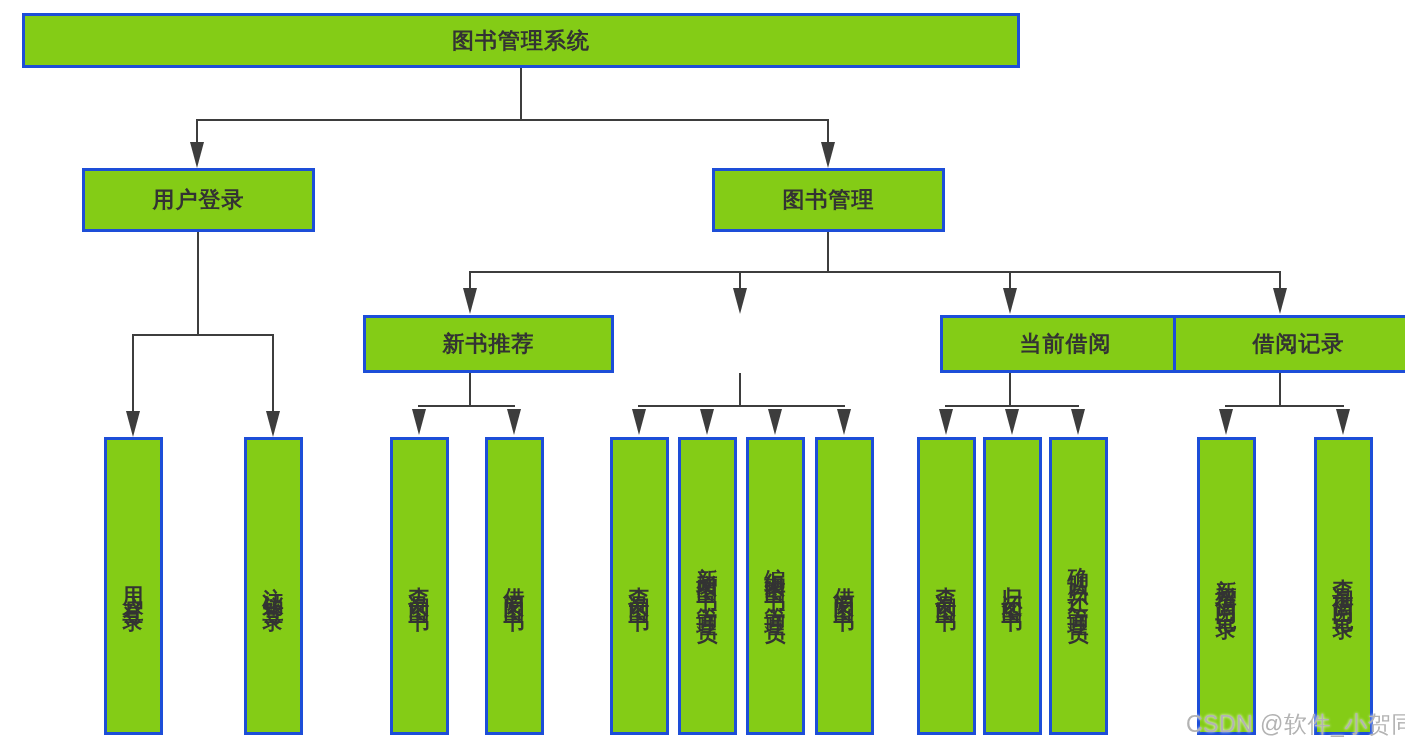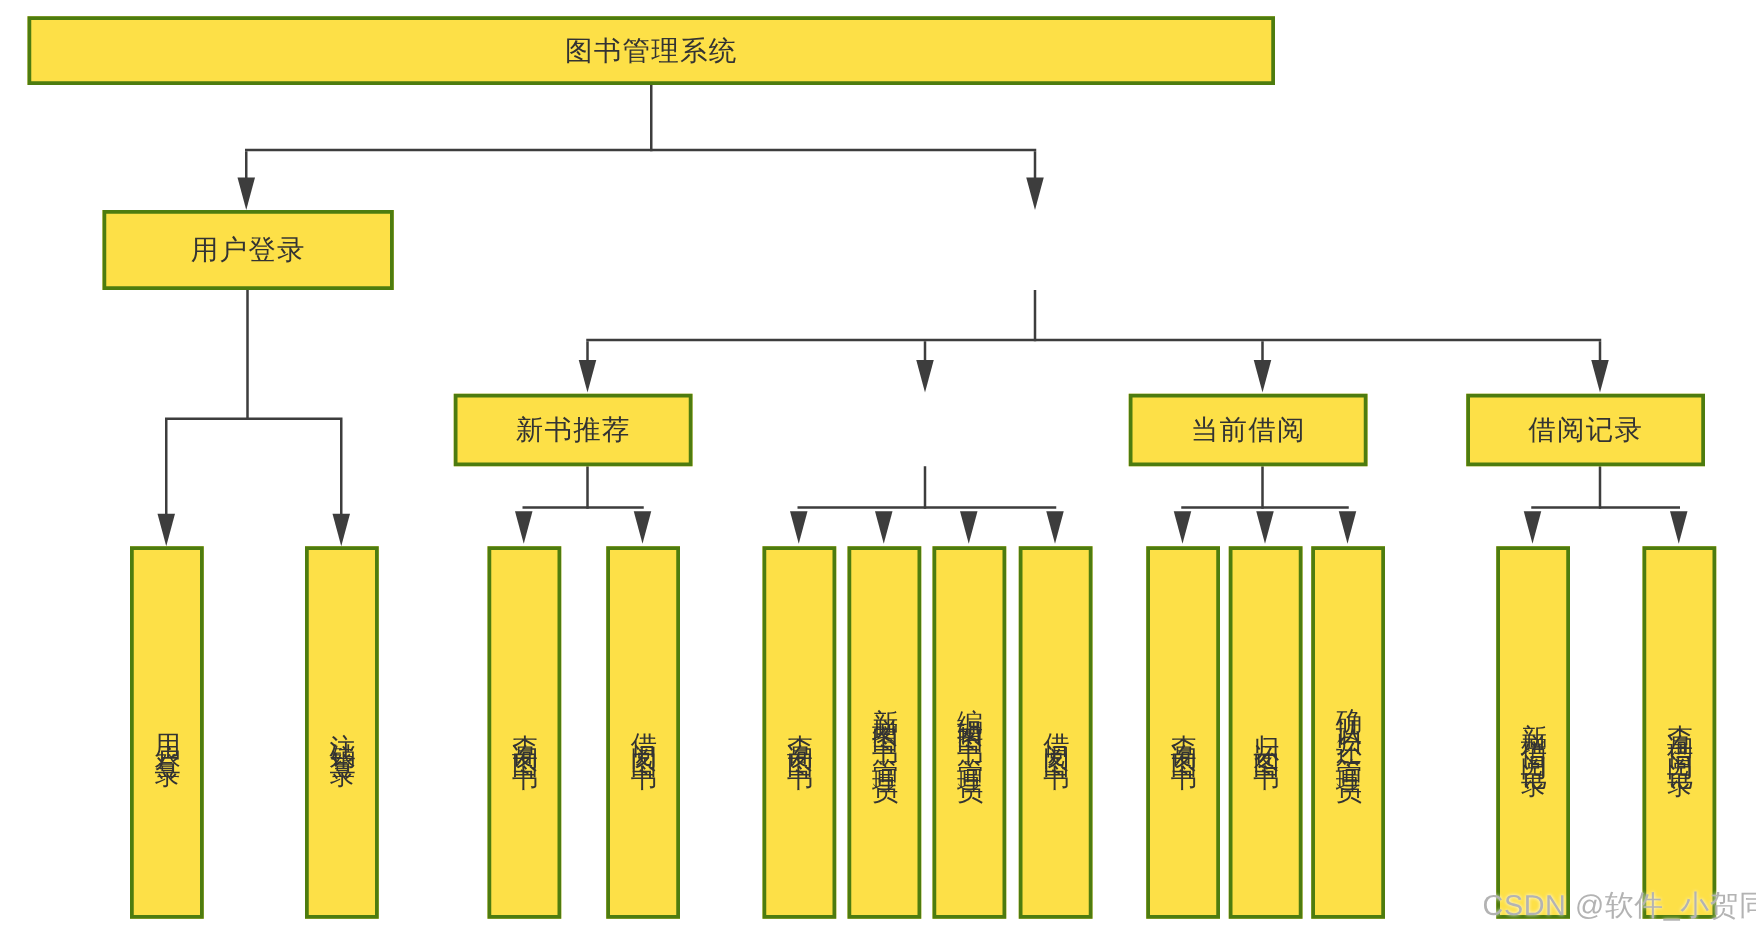--- a/index.html
+++ b/index.html
@@ -1,30 +1,30 @@
 <!DOCTYPE html>
 <html><head>
 <meta charset="utf-8">
 <style>
   html,body{margin:0;padding:0;background:#fff;}
   .canvas{
     position:relative;width:1405px;height:747px;background:#ffffff;overflow:hidden;
     font-family:"Liberation Sans","DejaVu Sans",sans-serif;color:#333333;
   }
   .node{
-    position:absolute;box-sizing:border-box;background:#fde047;
-    border:3px solid #4d7c0f;display:flex;align-items:center;justify-content:center;
-    text-align:center;z-index:2;
+    position:absolute;box-sizing:border-box;background:#84cc16;
+    border:3px solid #1d4ed8;display:flex;align-items:center;justify-content:center;
+    text-align:center;z-index:2;font-weight:bold;
   }
   .hnode{font-size:22px;letter-spacing:1px;}
   .root{left:22px;top:13px;width:998px;height:55px;}
   .l2a{left:82px;top:168px;width:233px;height:64px;}
   .l2b{left:712px;top:168px;width:233px;height:64px;}
-  .l3{top:315px;width:191px;height:58px;}
-  .l3a{left:363px;} .l3b{left:633px;} .l3c{left:903px;} .l3d{left:1173px;}
+  .l3{top:315px;width:251px;height:58px;}
+  .l3a{left:363px;} .l3b{left:633px;} .l3c{left:940px;} .l3d{left:1173px;}
   .leaf{top:437px;width:59px;height:298px;border-width:3px;}
   .vtext{
     writing-mode:vertical-rl;text-orientation:mixed;
     font-size:21px;letter-spacing:8px;line-height:1;white-space:nowrap;
   }
   .line{position:absolute;background:#3d3d3d;z-index:1;}
   .arrow{
     position:absolute;width:0;height:0;z-index:1;
     border-left:7px solid transparent;border-right:7px solid transparent;
     border-top:26px solid #3d3d3d;
@@ -36,20 +36,21 @@
   }
 </style>
 </head>
 <body>
 
 <div class="canvas">
 
   <div class="node hnode root">图书管理系统</div>
 
   <div class="node hnode l2a">用户登录</div>
+  <div class="node hnode l2b">图书管理</div>
 
   <div class="node hnode l3 l3a">新书推荐</div>
   <div class="node hnode l3 l3c">当前借阅</div>
   <div class="node hnode l3 l3d">借阅记录</div>
 
   <div class="node leaf" style="left:104px;">
     <span class="vtext">用户登录</span>
     </div>
   <div class="node leaf" style="left:244px;">
     <span class="vtext">注销登录</span>

